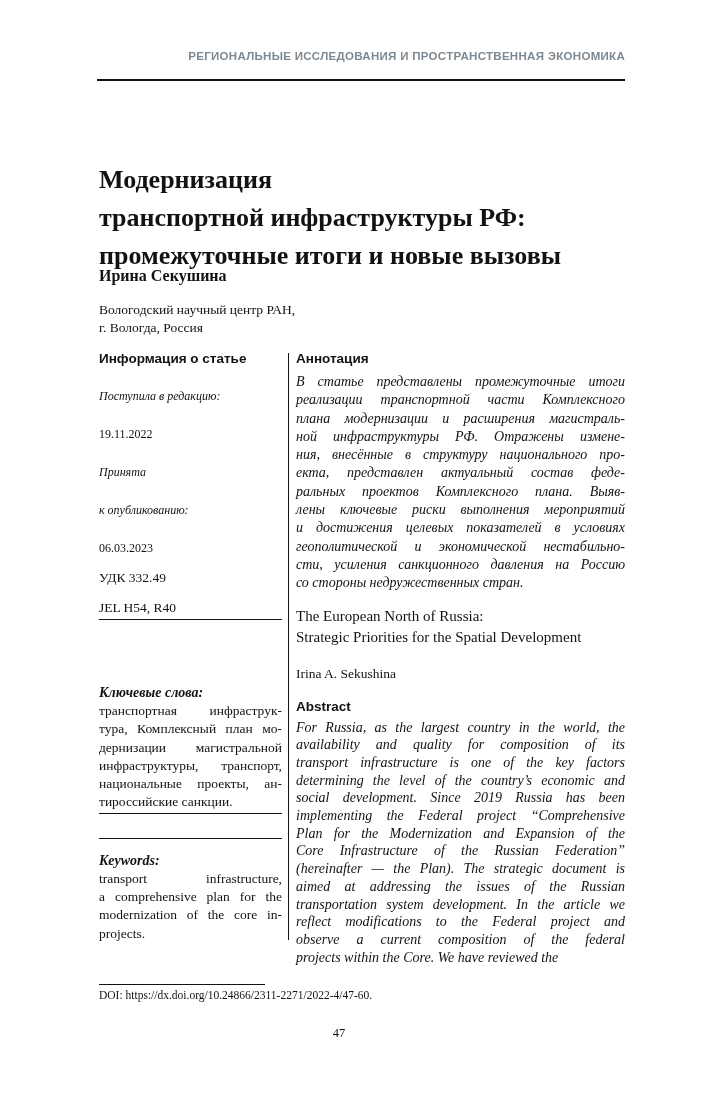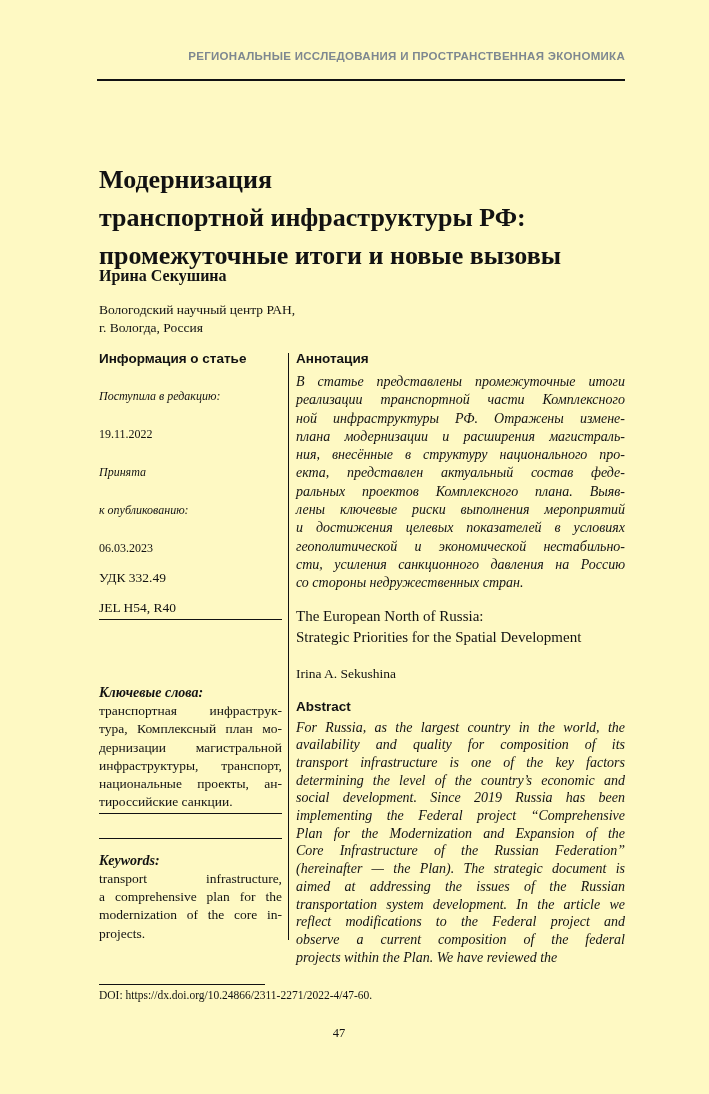--- a/index.html
+++ b/index.html
@@ -1,20 +1,20 @@
 <!DOCTYPE html>
 <html><head>
 <meta charset="utf-8">
 <style>
   html, body { margin: 0; padding: 0; background: #e9e9e9; }
   .page {
     position: relative;
     width: 709px; height: 1094px;
     margin: 0 auto;
-    background: #fef9c3;
+    background: #ffffff;
     font-family: "Liberation Serif", "DejaVu Serif", serif;
     color: #121212;
     overflow: hidden;
   }
   .running-head {
     position: absolute; top: 50px; left: 60px; width: 565px;
     text-align: right;
     font-family: "Liberation Sans", "DejaVu Sans", sans-serif;
     font-weight: 700; font-size: 11.5px; letter-spacing: 0.3px;
     color: #7e8890;
@@ -120,22 +120,22 @@
         <div class="jl">modernization of the core in-</div>
         <div class="jl jl-last">projects.</div>
       </div>
   </div>
 
   <div class="right-col">
     <div class="sans-head">Аннотация</div>
     <div class="annotation-body justify">
         <div class="jl">В статье представлены промежуточные итоги</div>
         <div class="jl">реализации транспортной части Комплексного</div>
+        <div class="jl">плана модернизации и расширения магистраль-</div>
         <div class="jl">ной инфраструктуры РФ. Отражены измене-</div>
-        <div class="jl">плана модернизации и расширения магистраль-</div>
         <div class="jl">ния, внесённые в структуру национального про-</div>
         <div class="jl">екта, представлен актуальный состав феде-</div>
         <div class="jl">ральных проектов Комплексного плана. Выяв-</div>
         <div class="jl">лены ключевые риски выполнения мероприятий</div>
         <div class="jl">и достижения целевых показателей в условиях</div>
         <div class="jl">геополитической и экономической нестабильно-</div>
         <div class="jl">сти, усиления санкционного давления на Россию</div>
         <div class="jl jl-last">со стороны недружественных стран.</div>
       </div>
     <div class="en-title">
@@ -151,21 +151,21 @@
         <div class="jl">determining the level of the country’s economic and</div>
         <div class="jl">social development. Since 2019 Russia has been</div>
         <div class="jl">implementing the Federal project “Comprehensive</div>
         <div class="jl">Plan for the Modernization and Expansion of the</div>
         <div class="jl">Core Infrastructure of the Russian Federation”</div>
         <div class="jl">(hereinafter — the Plan). The strategic document is</div>
         <div class="jl">aimed at addressing the issues of the Russian</div>
         <div class="jl">transportation system development. In the article we</div>
         <div class="jl">reflect modifications to the Federal project and</div>
         <div class="jl">observe a current composition of the federal</div>
-        <div class="jl jl-last">projects within the Plan. We have reviewed the</div>
+        <div class="jl jl-last">projects within the Core. We have reviewed the</div>
       </div>
   </div>
 
   <div class="footnote-rule"></div>
   <div class="doi">DOI: https://dx.doi.org/10.24866/2311-2271/2022-4/47-60.</div>
   <div class="page-number">47</div>
 
 </div>
 
 </body></html>

